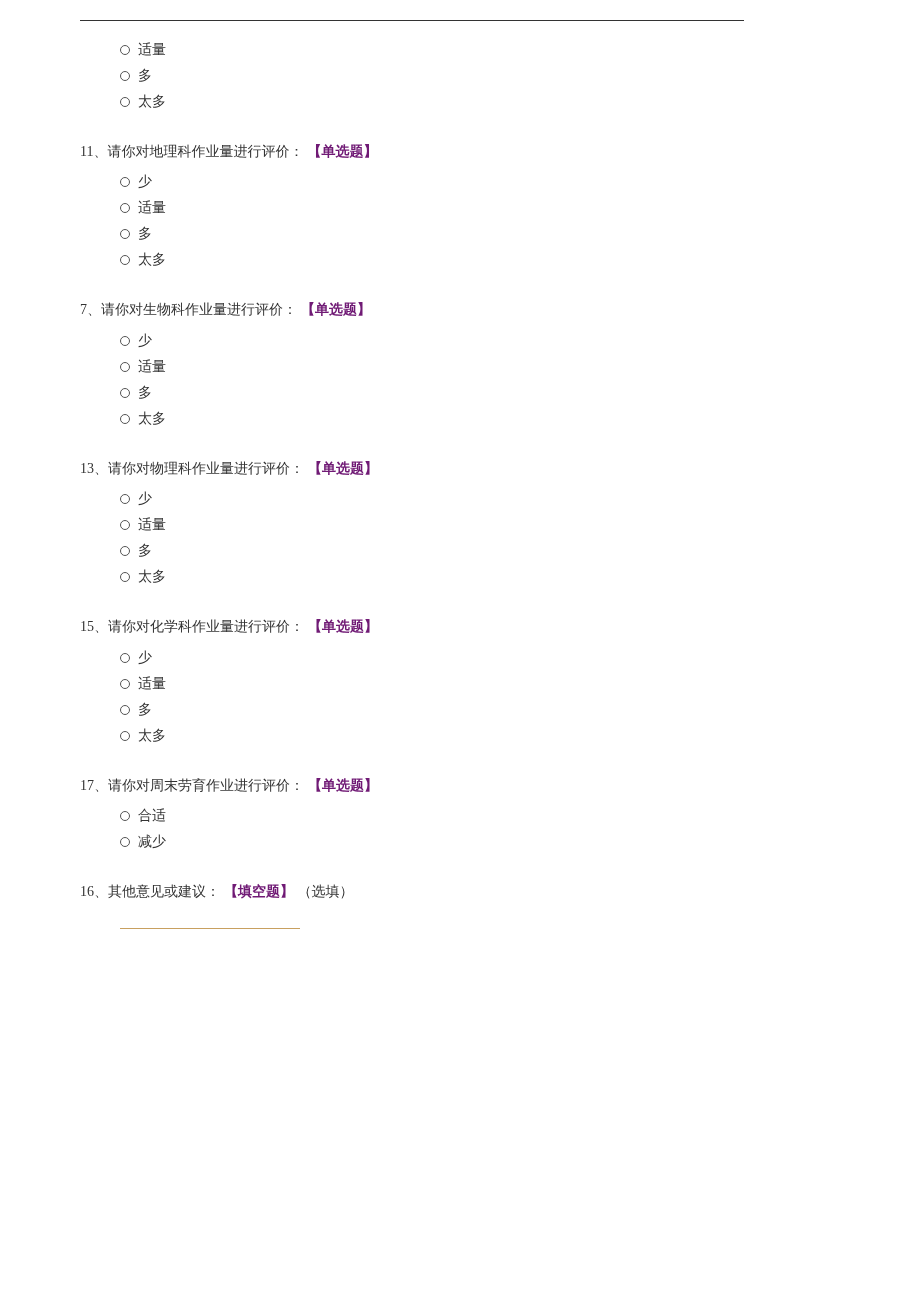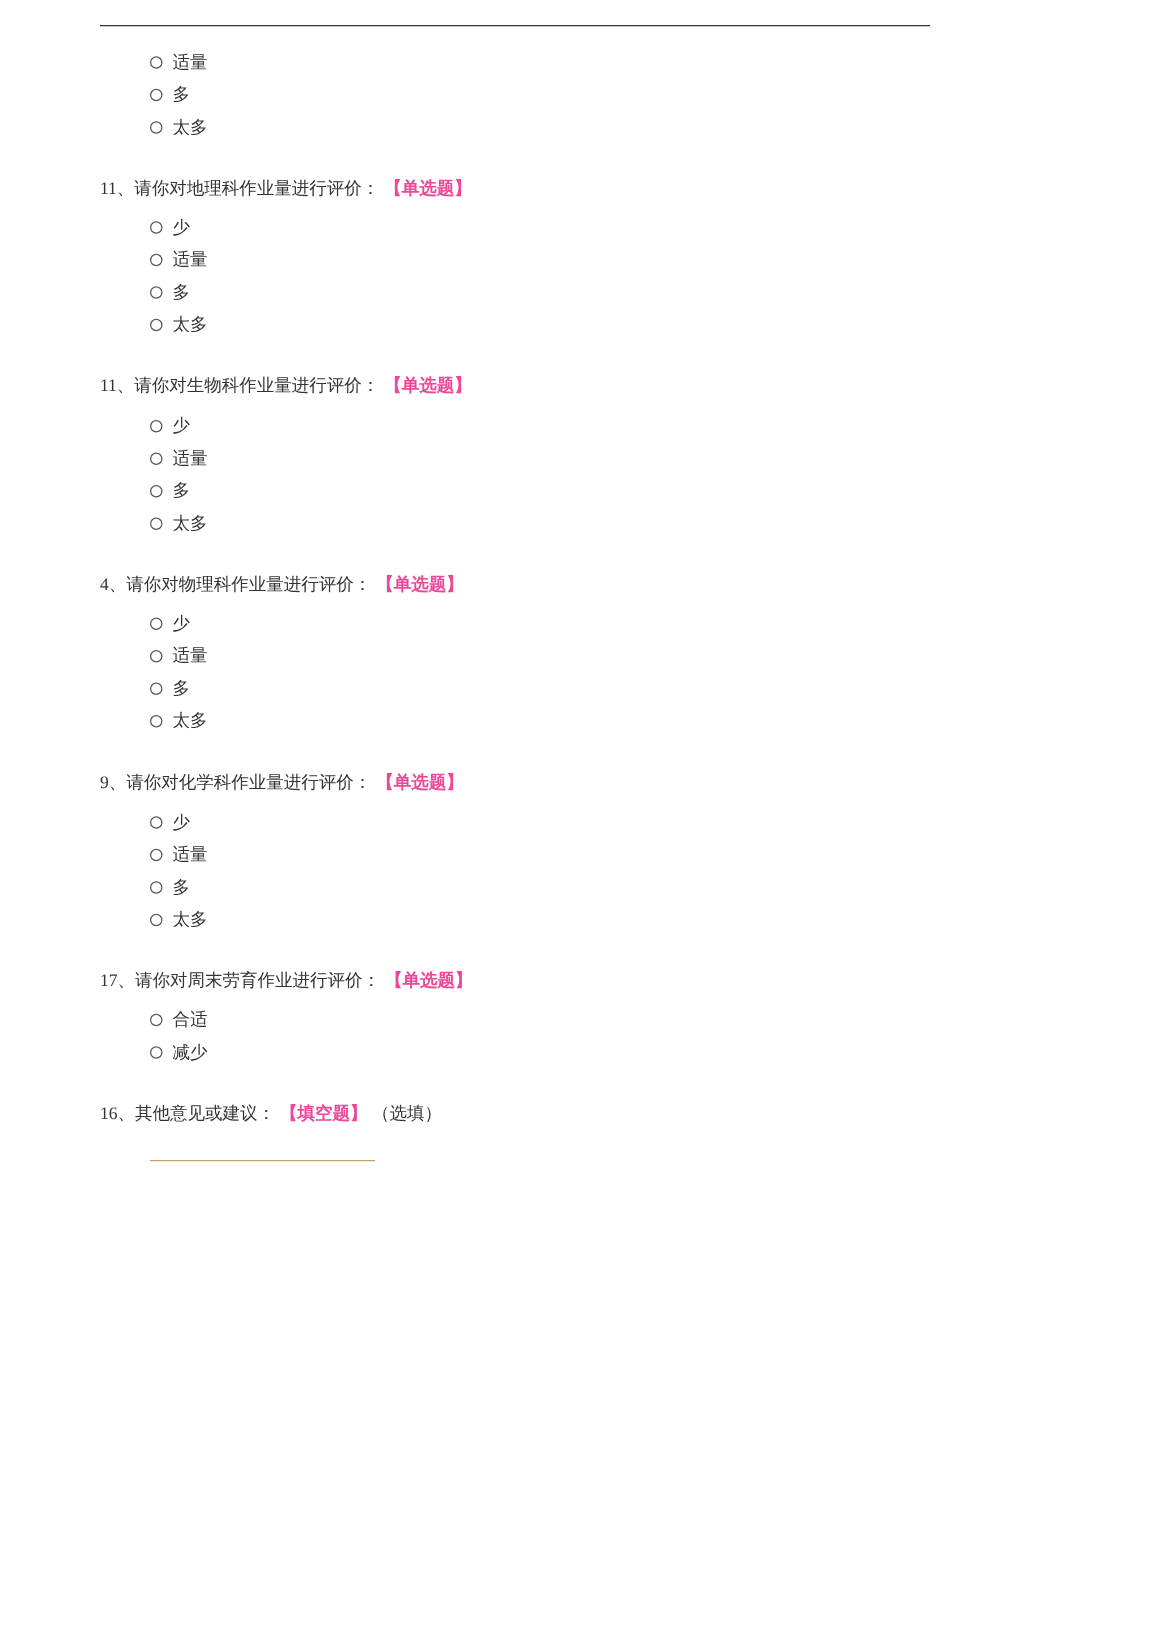--- a/index.html
+++ b/index.html
@@ -37,21 +37,21 @@
     }
 
     .question-title {
       font-size: 14px;
       color: #333;
       margin-bottom: 10px;
       line-height: 1.6;
     }
 
     .question-title .tag {
-      color: #ec4899;
+      color: #701a75;
       font-weight: bold;
       margin-left: 4px;
     }
 
     .options-list {
       list-style: none;
       padding-left: 40px;
     }
 
     .options-list li {
@@ -126,63 +126,63 @@
             <span class="radio-circle"></span>
             <span>多</span>
           </li>
           <li>
             <span class="radio-circle"></span>
             <span>太多</span>
           </li>
         </ul>
       </div>
       <div class="question-block">
-        <div class="question-title"><span>11、请你对生物科作业量进行评价：</span><span class="tag">【单选题】</span></div>
-        <ul class="options-list">
-          <li>
-            <span class="radio-circle"></span>
-            <span>少</span>
-          </li>
-          <li>
-            <span class="radio-circle"></span>
-            <span>适量</span>
-          </li>
-          <li>
-            <span class="radio-circle"></span>
-            <span>多</span>
-          </li>
-          <li>
-            <span class="radio-circle"></span>
-            <span>太多</span>
-          </li>
-        </ul>
-      </div>
-      <div class="question-block">
-        <div class="question-title"><span>4、请你对物理科作业量进行评价：</span><span class="tag">【单选题】</span></div>
-        <ul class="options-list">
-          <li>
-            <span class="radio-circle"></span>
-            <span>少</span>
-          </li>
-          <li>
-            <span class="radio-circle"></span>
-            <span>适量</span>
-          </li>
-          <li>
-            <span class="radio-circle"></span>
-            <span>多</span>
-          </li>
-          <li>
-            <span class="radio-circle"></span>
-            <span>太多</span>
-          </li>
-        </ul>
-      </div>
-      <div class="question-block">
-        <div class="question-title"><span>9、请你对化学科作业量进行评价：</span><span class="tag">【单选题】</span></div>
+        <div class="question-title"><span>7、请你对生物科作业量进行评价：</span><span class="tag">【单选题】</span></div>
+        <ul class="options-list">
+          <li>
+            <span class="radio-circle"></span>
+            <span>少</span>
+          </li>
+          <li>
+            <span class="radio-circle"></span>
+            <span>适量</span>
+          </li>
+          <li>
+            <span class="radio-circle"></span>
+            <span>多</span>
+          </li>
+          <li>
+            <span class="radio-circle"></span>
+            <span>太多</span>
+          </li>
+        </ul>
+      </div>
+      <div class="question-block">
+        <div class="question-title"><span>13、请你对物理科作业量进行评价：</span><span class="tag">【单选题】</span></div>
+        <ul class="options-list">
+          <li>
+            <span class="radio-circle"></span>
+            <span>少</span>
+          </li>
+          <li>
+            <span class="radio-circle"></span>
+            <span>适量</span>
+          </li>
+          <li>
+            <span class="radio-circle"></span>
+            <span>多</span>
+          </li>
+          <li>
+            <span class="radio-circle"></span>
+            <span>太多</span>
+          </li>
+        </ul>
+      </div>
+      <div class="question-block">
+        <div class="question-title"><span>15、请你对化学科作业量进行评价：</span><span class="tag">【单选题】</span></div>
         <ul class="options-list">
           <li>
             <span class="radio-circle"></span>
             <span>少</span>
           </li>
           <li>
             <span class="radio-circle"></span>
             <span>适量</span>
           </li>
           <li>

